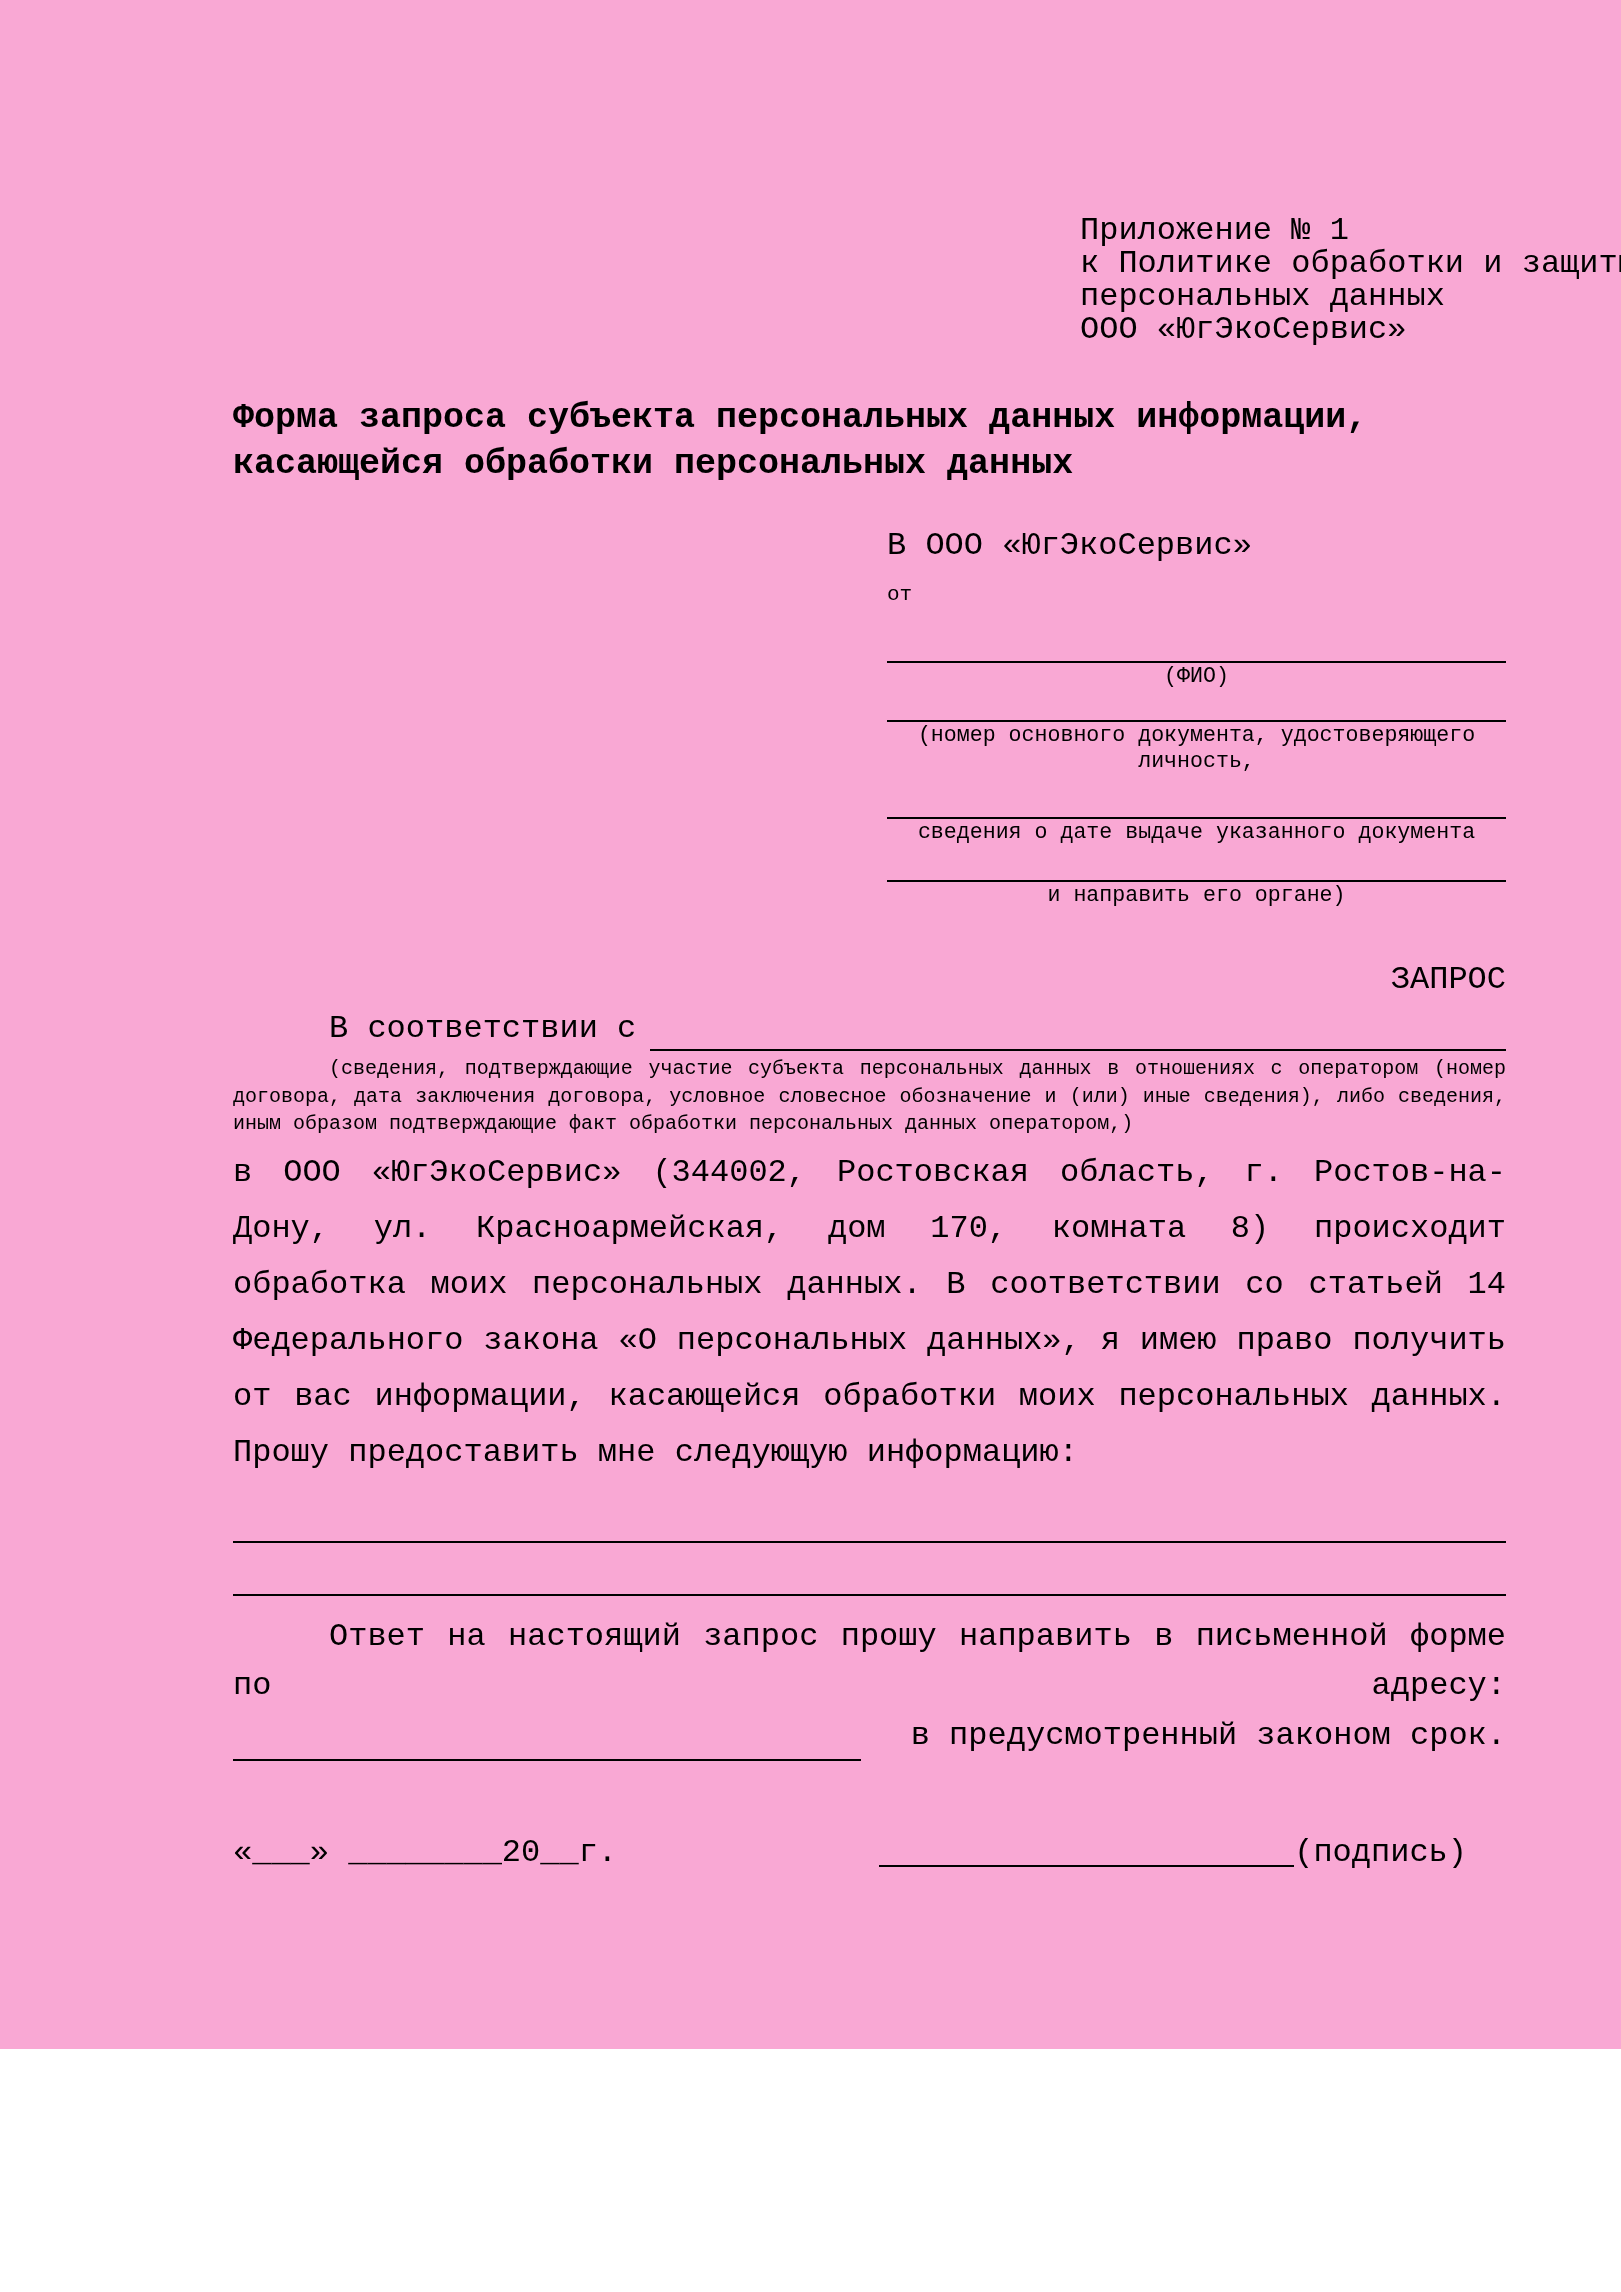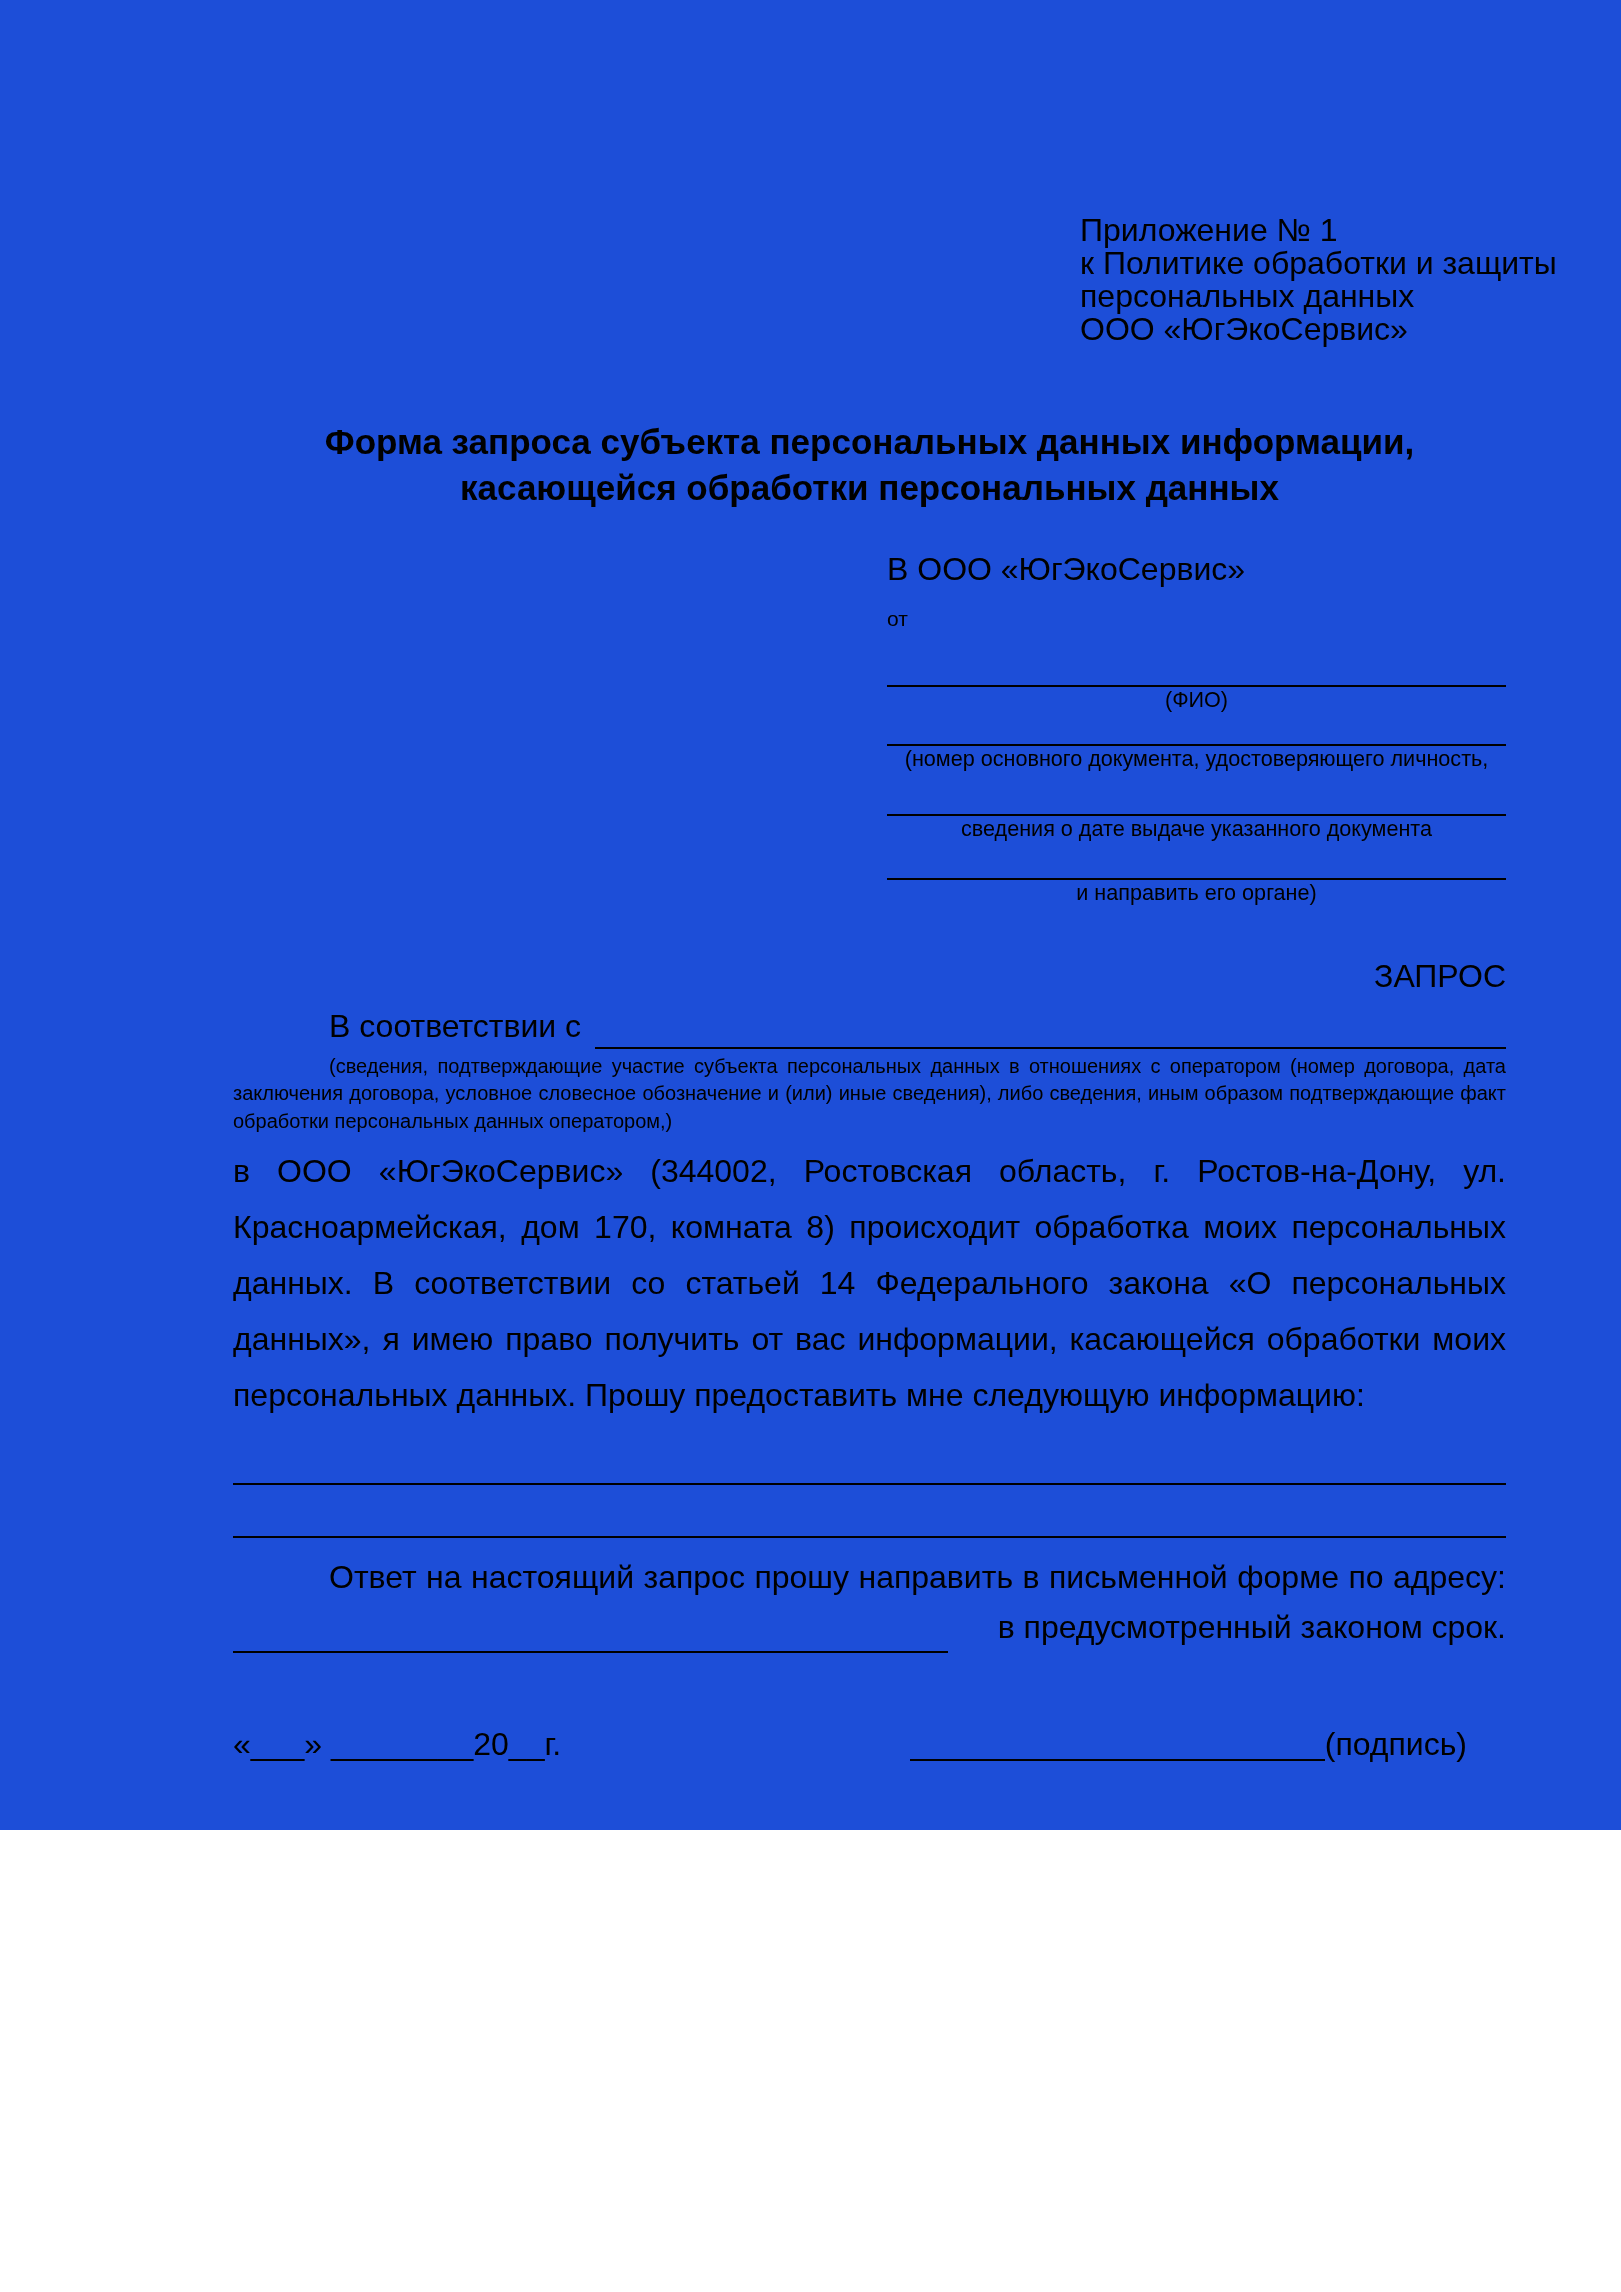--- a/index.html
+++ b/index.html
@@ -1,39 +1,39 @@
 <!DOCTYPE html>
 <html lang="ru"><head>
 <meta charset="utf-8">
 <style>
   * { margin: 0; padding: 0; box-sizing: border-box; }
   html, body { background: #ffffff; }
   .page {
     position: relative;
     width: 1621px;
-    height: 1830px;
-    background: #1d4ed8;
+    height: 2049px;
+    background: #f9a8d4;
     color: #000000;
-    font-family: Liberation Sans, sans-serif;
+    font-family: Liberation Mono, monospace;
     padding: 214px 115px 0 233px;
     overflow: hidden;
   }
 
   
   .appendix {
     margin-left: 847px;
     font-size: 32px;
     line-height: 33px;
     white-space: nowrap;
   }
 
   
   .doc-title {
-    margin-top: 73px;
-    text-align: center;
+    margin-top: 49px;
+    text-align: left;
     font-weight: bold;
     font-size: 35px;
     line-height: 46px;
   }
 
   
   .addr { margin-top: 39px; margin-left: 654px; }
   .addr-to   { font-size: 32px; line-height: 39px; }
   .addr-from { font-size: 21px; line-height: 39px; margin-top: 10px; }
   .u-line  { border-bottom: 2.9px solid #000; width: 100%; }

